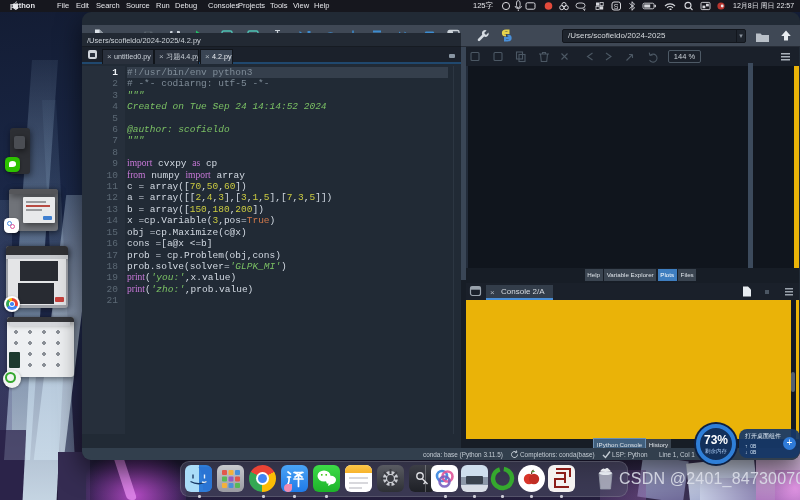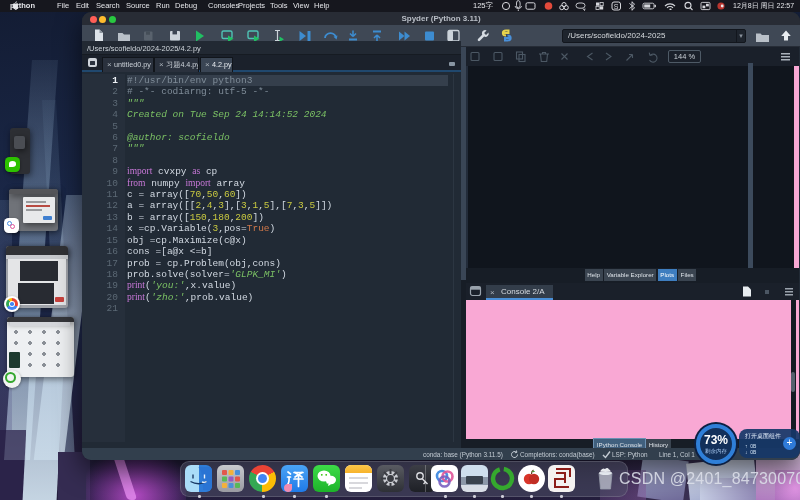--- a/index.html
+++ b/index.html
@@ -15,42 +15,42 @@
 #menubar .mi { position:absolute; top:0; line-height:12.5px; white-space:nowrap; }
 
 #win { left:82px; top:12px; width:718px; height:448px; border-radius:9px; overflow:hidden; background:#212a35; box-shadow:0 10px 26px rgba(0,0,0,.6); }
 #titlebar { left:0; top:0; width:718px; height:13px; background:#282c35; }
 .tl { position:absolute; top:4px; width:7px; height:7px; border-radius:50%; }
 #wtitle { position:absolute; top:0; left:0; width:718px; text-align:center; line-height:14px; font-size:8px; font-weight:bold; color:#b9bec6; }
 #toolbar { left:0; top:13px; width:718px; height:22px; background:#3f4855; border-bottom:1px solid #262c36; }
 #pathsel { position:absolute; left:480px; top:4px; width:184px; height:14px; background:#1e242d; border:1px solid #12161d; border-radius:2px; color:#d6dade; font-size:8px; line-height:12px; padding-left:5px; }
 #pathsel .dd { position:absolute; right:0; top:0; width:9px; height:12px; border-left:1px solid #12161d; color:#9aa2ac; font-size:5px; text-align:center; line-height:12px; }
 
-#editor { left:0; top:29px; width:379px; height:401px; background:#212a35;padding-left:24px; }
+#editor { left:0; top:21px; width:379px; height:401px; background:#212a35;padding-left:24px; }
 #pathbar { left:0; top:0; width:379px; height:14px; background:#222933; color:#cfd5db; font-size:7.5px; line-height:15px; padding-left:5px; border-bottom:1px solid #161b22; }
 #tabbar { left:0; top:14px; width:379px; height:17px; background:#1b212b; border-bottom:2px solid #20486e; }
 .etab { position:absolute; top:2px; height:15px; background:#2a313d; border:1px solid #11151b; border-bottom:none; color:#ccd2d9; font-size:7.2px; line-height:14px; padding:0 0 0 11px; overflow:hidden; white-space:nowrap; }
 .etab .x { position:absolute; left:4px; top:0px; font-size:8px; color:#aab2ba; }
 .etab.active { background:#3a4554; color:#e8ecf0; }
 #tabicon { position:absolute; left:6px; top:3px; width:9px; height:9px; border-radius:2px; background:#cfd4da; }
 #tabicon:after { content:""; position:absolute; left:2px; top:3px; width:5px; height:4px; background:#2a313d; border-radius:0.5px; }
 #gutter { left:0; top:33px; width:43px; height:368px; background:#262f3b; color:#5c6975; font-family:"Liberation Mono",monospace; font-size:9.5px; line-height:11.4px; text-align:right; padding:1px 7px 0 0; white-space:pre; }
 #gutter b { color:#eef2f6; font-weight:bold; }
 #code { left:45px; top:33px; width:334px; height:368px; font-family:"Liberation Mono",monospace; font-size:9.5px; line-height:11.4px; color:#d3dae3; white-space:pre; padding-top:1px; }
 #hl1 { left:45px; top:34px; width:321px; height:11.4px; background:#353f4c; }
 #edge { left:371px; top:33px; width:1px; height:368px; background:#2c3642; }
 .c { color:#7f8c98; }
 .s { color:#7bc164; font-style:italic; }
 .g { color:#7bc164; font-style:italic; }
 .k { color:#c878d8;font-family:Liberation Serif, serif; }
 .n { color:#cbcb41; }
 .bi { color:#d1784a; }
 
 #vsplit { left:379px; top:35px; width:5px; height:401px; background:#171d26; }
-#rcol { left:384px; top:35px; width:333px; height:401px; background:#f9a8d4; }
+#rcol { left:384px; top:35px; width:333px; height:401px; background:#eab308; }
 #ptoolbar { left:0; top:0; width:333px; height:19px; background:#1a202a; }
 #zoombox { position:absolute; left:202px; top:3px; width:33px; height:13px; border:1px solid #4e5a66; border-radius:2px; color:#c9cfd6; font-size:7.5px; text-align:center; line-height:12px; }
 #plotarea { left:2px; top:19px; width:326px; height:202px; background:#10151d; }
 #pscroll1 { left:0px; top:19px; width:2px; height:202px; background:#232c3a; }
 #pscroll2 { left:282px; top:16px; width:5px; height:205px; background:#3c4a5c; }
 #ptabs { left:0; top:221px; width:333px; height:15px; background:#171d26; display:flex; justify-content:center; padding:1px 0 0 16px; }
 .ptab { display:block; height:12px; margin:0 0.8px; padding:0 2.5px; background:#3a4450; color:#dde2e8; font-size:6.2px; line-height:12px; white-space:nowrap; }
 .ptab.active { background:#3e7dbf; color:#fff; }
 #conbar { left:0; top:236px; width:333px; height:17px; background:#1a202a; }
 #contab { position:absolute; left:20px; top:2px; height:15px; background:#333d4a; border-bottom:2px solid #4a90d9; color:#d7dce2; font-size:8px; line-height:13px; padding:0 8px 0 15px; }
@@ -132,26 +132,20 @@
   <div class="thumb" style="left:7px;top:317px;width:67px;height:60px;background:#eef0f2;"></div>
   <div class="thumb" style="left:7px;top:317px;width:67px;height:5px;background:#35363a;border-radius:3px 3px 0 0;"></div>
   <div class="wp" style="left:12px;top:328px;width:58px;height:42px;background:
     radial-gradient(circle 2px at 4px 4px,#8a8f96 99%,transparent) 0 0/14px 11px repeat;"></div>
   <div class="wp" style="left:10px;top:322px;width:60px;height:4px;background:#d4d6da;"></div>
   <div class="wp" style="left:9px;top:352px;width:11px;height:16px;background:#1d3a2f;border-radius:1px;"></div>
   <div class="badge" style="left:3px;top:370px;width:18px;height:18px;background:#f2f4f2;border-radius:50%;"></div>
   <div class="wp" style="left:5px;top:372px;width:11px;height:11px;border:2.4px solid #35a82e;border-radius:50%;"></div>
 
   <div id="win" class="abs">
-    <div id="titlebar" class="abs">
-      <div class="tl" style="left:7.5px;background:#ff5f57"></div>
-      <div class="tl" style="left:17px;background:#febc2e"></div>
-      <div class="tl" style="left:26.5px;background:#28c840"></div>
-      <div id="wtitle">Spyder (Python 3.11)</div>
-    </div>
     <div id="toolbar" class="abs">
       <svg width="717" height="22" style="position:absolute;left:0;top:0">
         <path d="M13,4.5 h4.5 l3.5,3.5 v9 h-8 z" fill="#dde3e9"></path>
           <path d="M17.5,4.5 l3.5,3.5 h-3.5 z" fill="#8d969f"></path>
         <path d="M36,8 h4.5 l1.5,1.5 h6 v7 h-12 z" fill="#b9c0c8"></path>
         <rect x="62" y="6.5" width="8.5" height="9" rx="1" fill="#59626d"></rect>
         <rect x="64" y="6.5" width="4" height="3.2" fill="#454e58"></rect>
         <rect x="88" y="6" width="10" height="9.5" rx="1" fill="#ccd3da"></rect>
         <rect x="90.5" y="6" width="4.5" height="3.4" fill="#3c4553"></rect>
         <path d="M114,5.5 v11 l8,-5.5 z" fill="#21bf63"></path>

